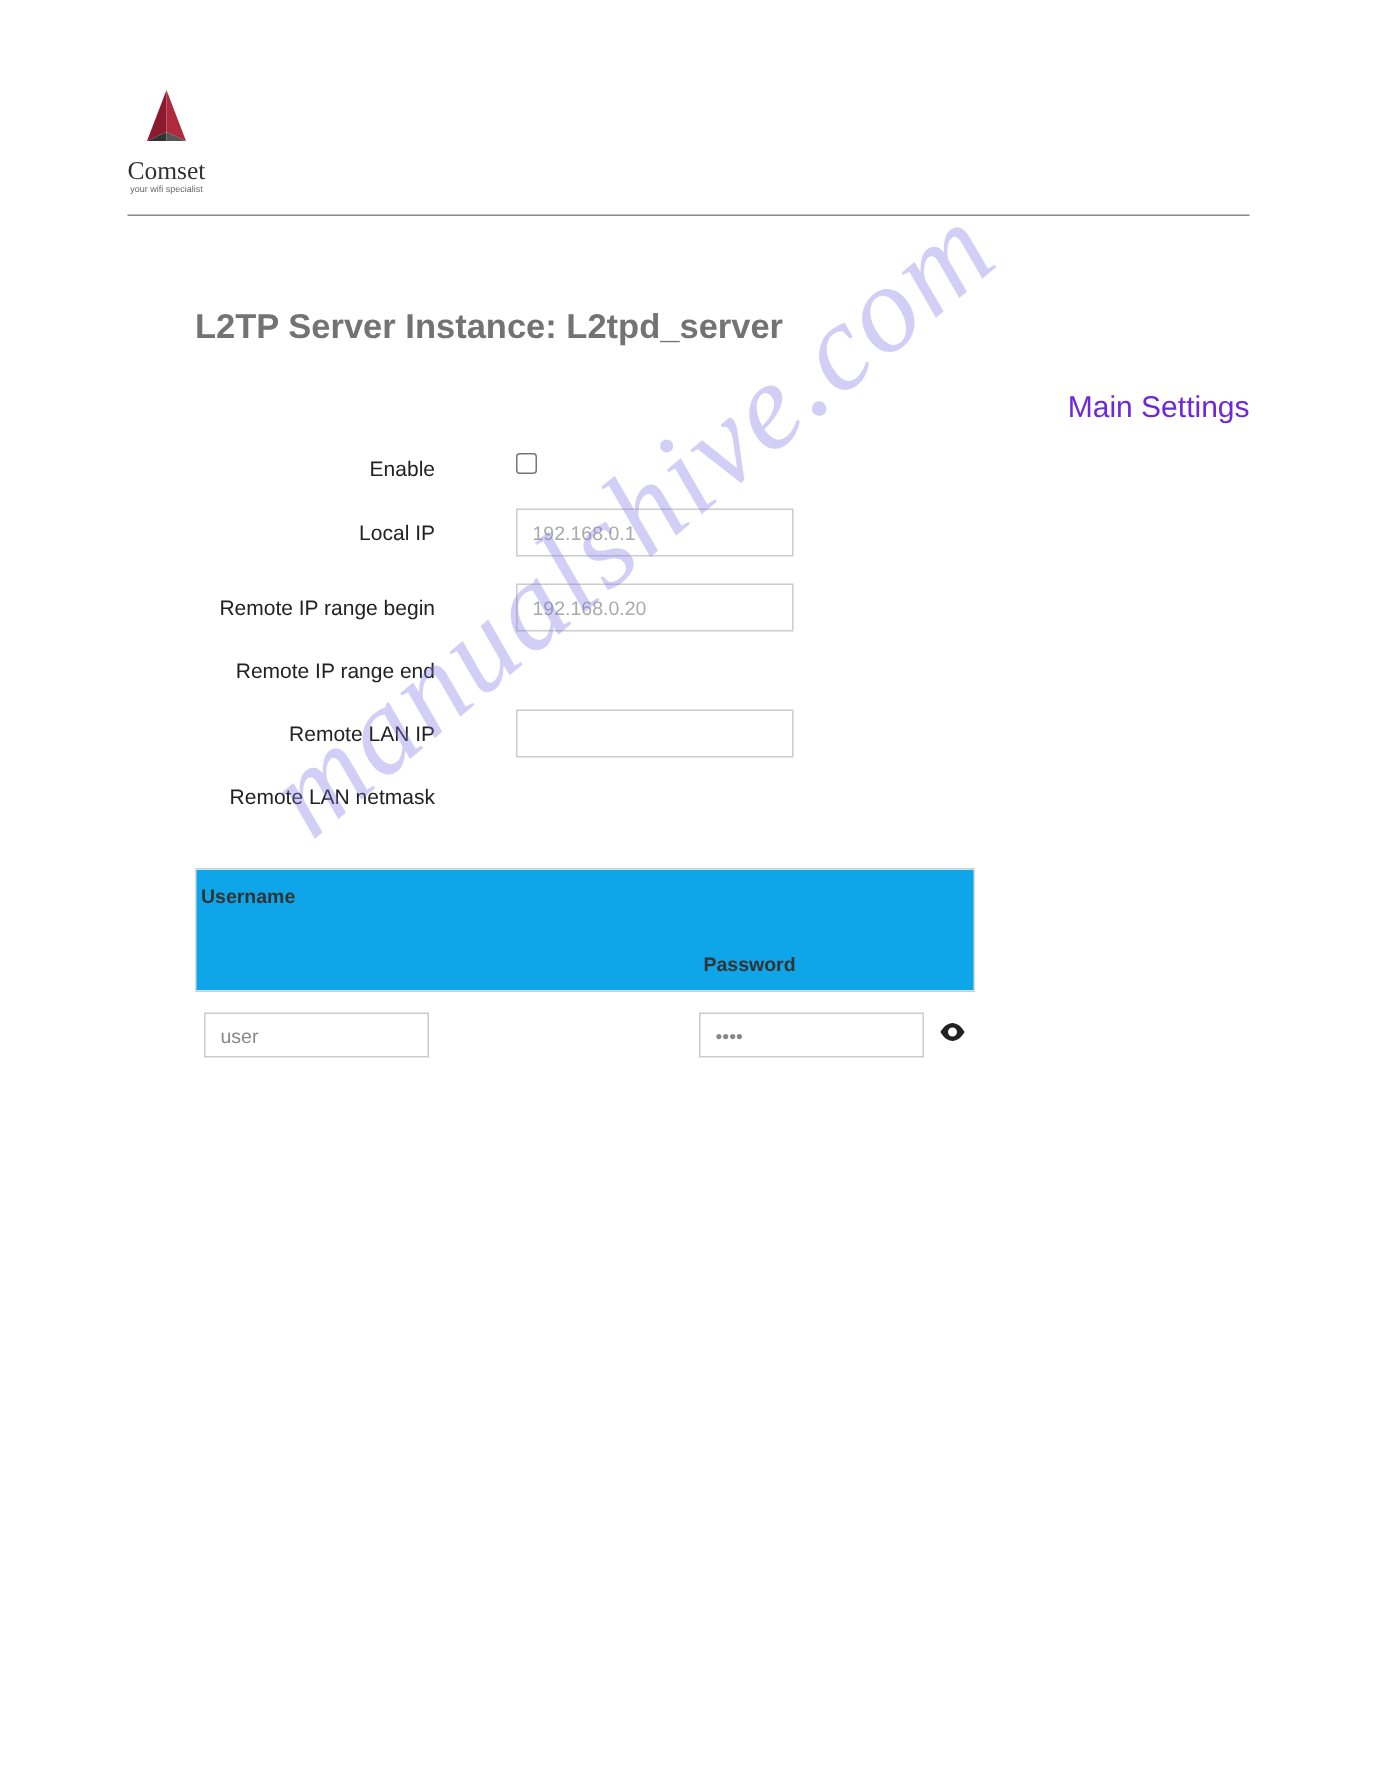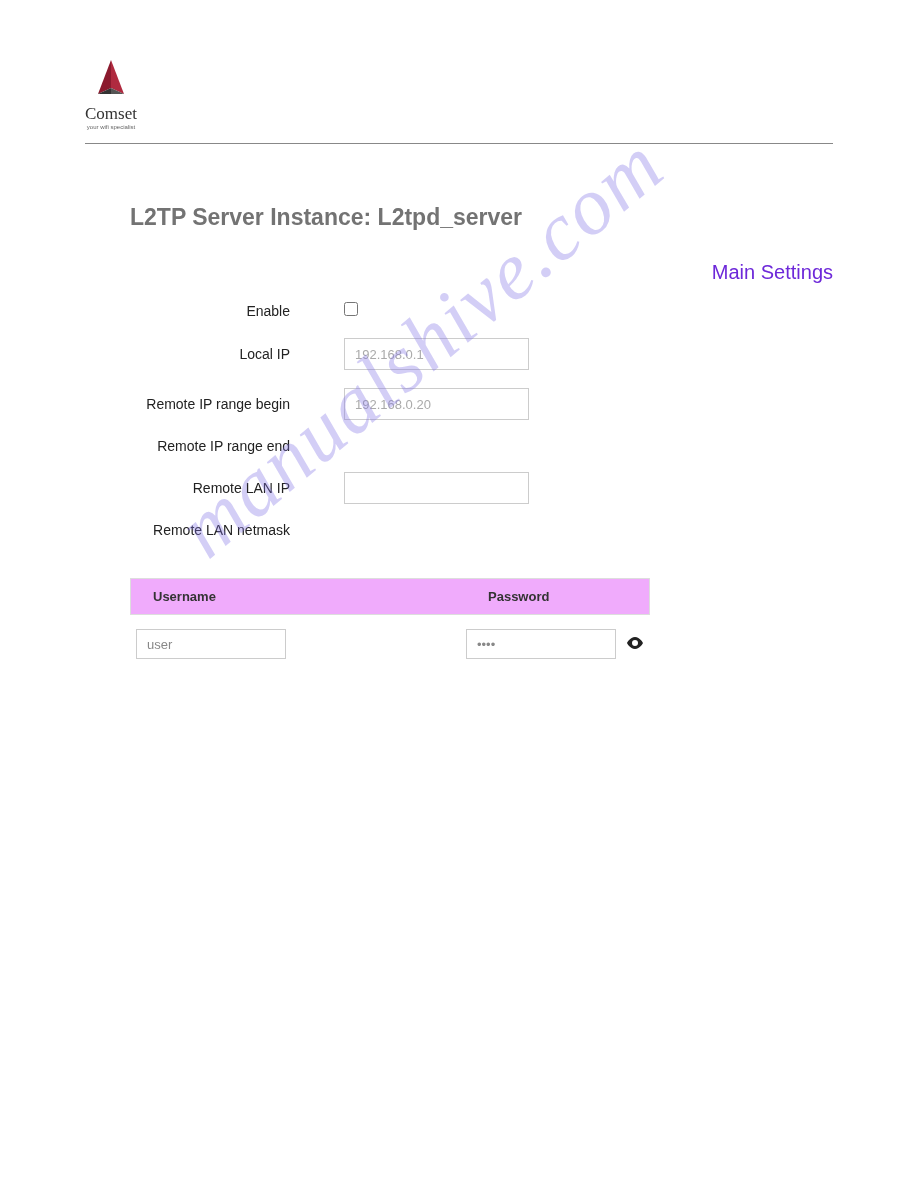--- a/index.html
+++ b/index.html
@@ -90,34 +90,35 @@
     input[type="checkbox"] {
       width: 14px;
       height: 14px;
     }
     .cred-section {
       margin-top: 40px;
       width: 520px;
     }
     .cred-header {
       display: flex;
-      background: #f0abfc;
-      padding: 10px 22px;
+      background: #0ea5e9;
+      padding: 10px 3px;
       border: 1px solid #ddd;
     }
     .cred-header-col {
       font-size: 13px;
       font-weight: bold;
       color: #333;
     }
     .cred-header-col.username {
       width: 335px;
     }
     .cred-header-col.password {
       flex: 1;
+      margin-top: 45px;
     }
     .cred-row {
       display: flex;
       align-items: center;
       padding: 14px 6px;
       justify-content: flex-end;
     }
     .cred-input-wrap {
       width: 155px;
     }

